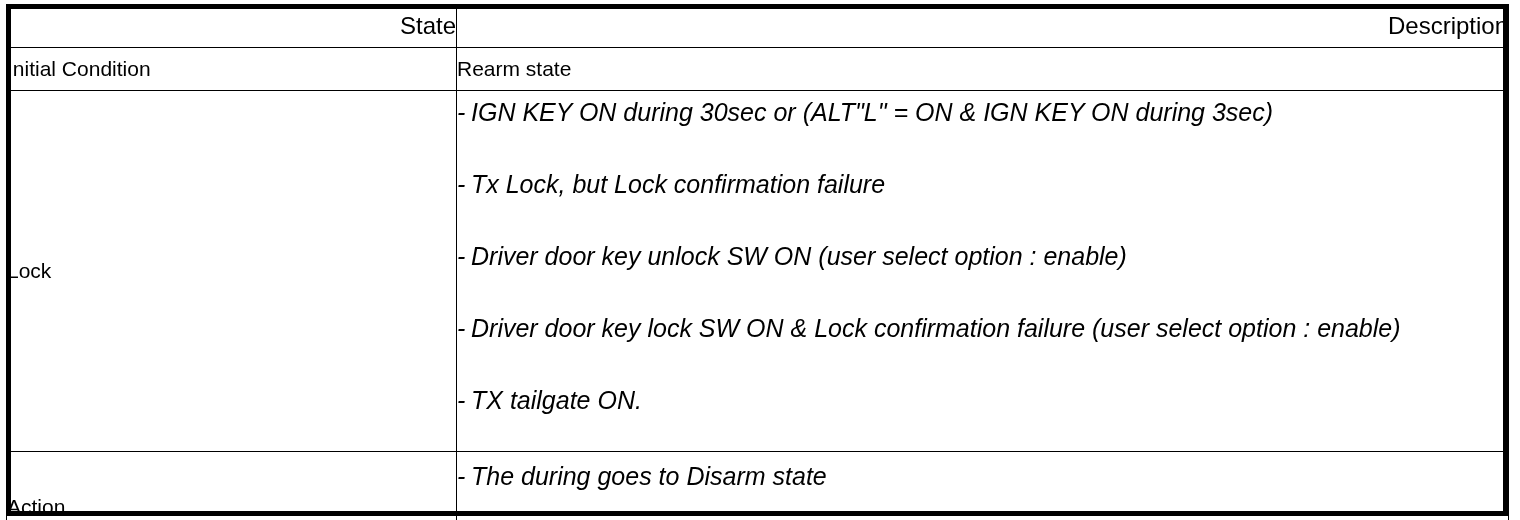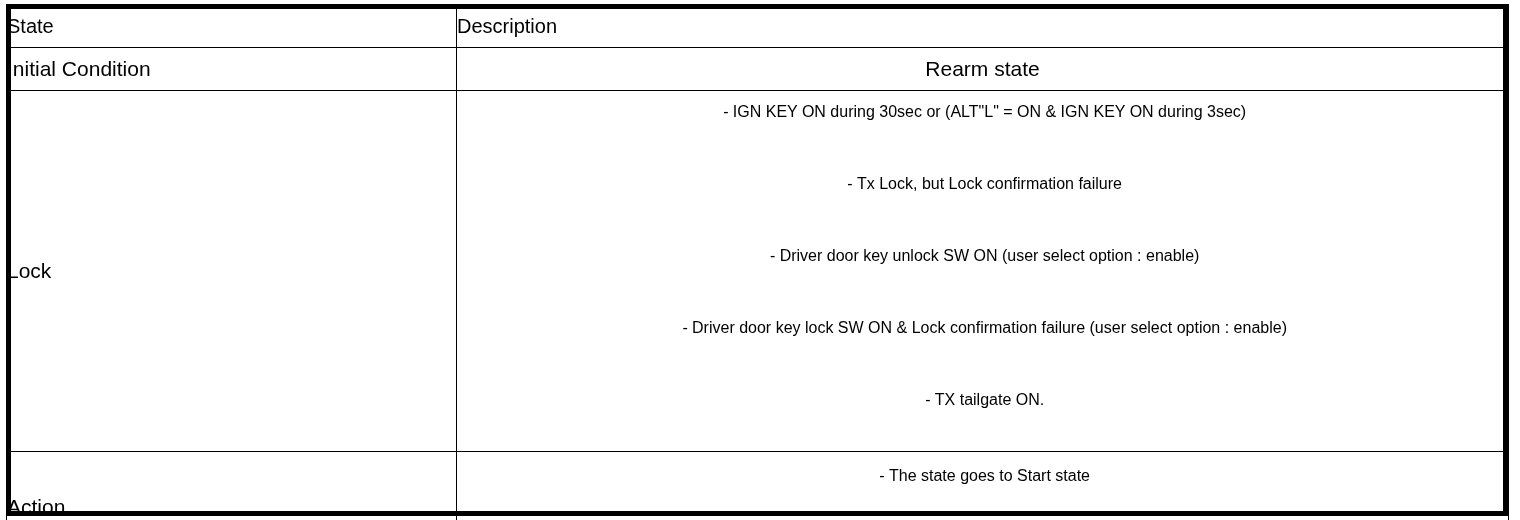--- a/index.html
+++ b/index.html
@@ -75,58 +75,59 @@
     width: 5px;
     height: 512px;
     background: #000000;
   }
 
   .col-state { width: 450px; }
   .col-desc  { width: 1052px; }
 
   .hdr-cell {
     height: 42px;
-    text-align: left;
-    font-size: 20px;
+    text-align: right;
+    font-size: 24px;
     line-height: 42px;
   }
 
   .label-cell {
     font-size: 21px;
     padding-left: 8px;
     vertical-align: middle;
     text-align: left;
   }
 
   .row-initial .label-cell,
   .row-initial .desc-cell {
     height: 42px;
   }
 
   .desc-cell {
     font-size: 21px;
     padding-left: 8px;
-    text-align: center;
+    text-align: left;
     vertical-align: middle;
   }
 
   .desc-simple {
     line-height: 42px;
     white-space: nowrap;
   }
 
   .bullet-list {
     margin: 0;
     padding: 0;
     list-style: none;
   }
 
   .bullet-list li {
     white-space: nowrap;
-    font-size: 16px;
+    font-size: 25px;
+    font-style: italic;
   }
 
   
   .row-event .desc-cell { height: 310px; padding-top: 0; }
   .row-event .bullet-list li {
     height: 66px;
     line-height: 30px;
     padding-top: 6px;
   }
 
@@ -177,21 +178,21 @@
             <li><span class="dash">-</span><span>Driver door key lock SW ON &amp; Lock confirmation failure (user select option : enable)</span></li>
             <li><span class="dash">-</span><span>TX tailgate ON.</span></li>
           </ul>
         </td>
       </tr>
 
       <tr class="row-action">
         <td class="label-cell">Action</td>
         <td class="desc-cell">
           <ul class="bullet-list">
-            <li><span class="dash">-</span><span>The state goes to Start state</span></li>
+            <li><span class="dash">-</span><span>The during goes to Disarm state</span></li>
             <li><span class="dash">-</span><span>Start Inhibit relay OFF</span></li>
           </ul>
         </td>
       </tr>
 
     </tbody>
   </table>
 
   <div class="frame-top"></div>
   <div class="frame-bottom"></div>

